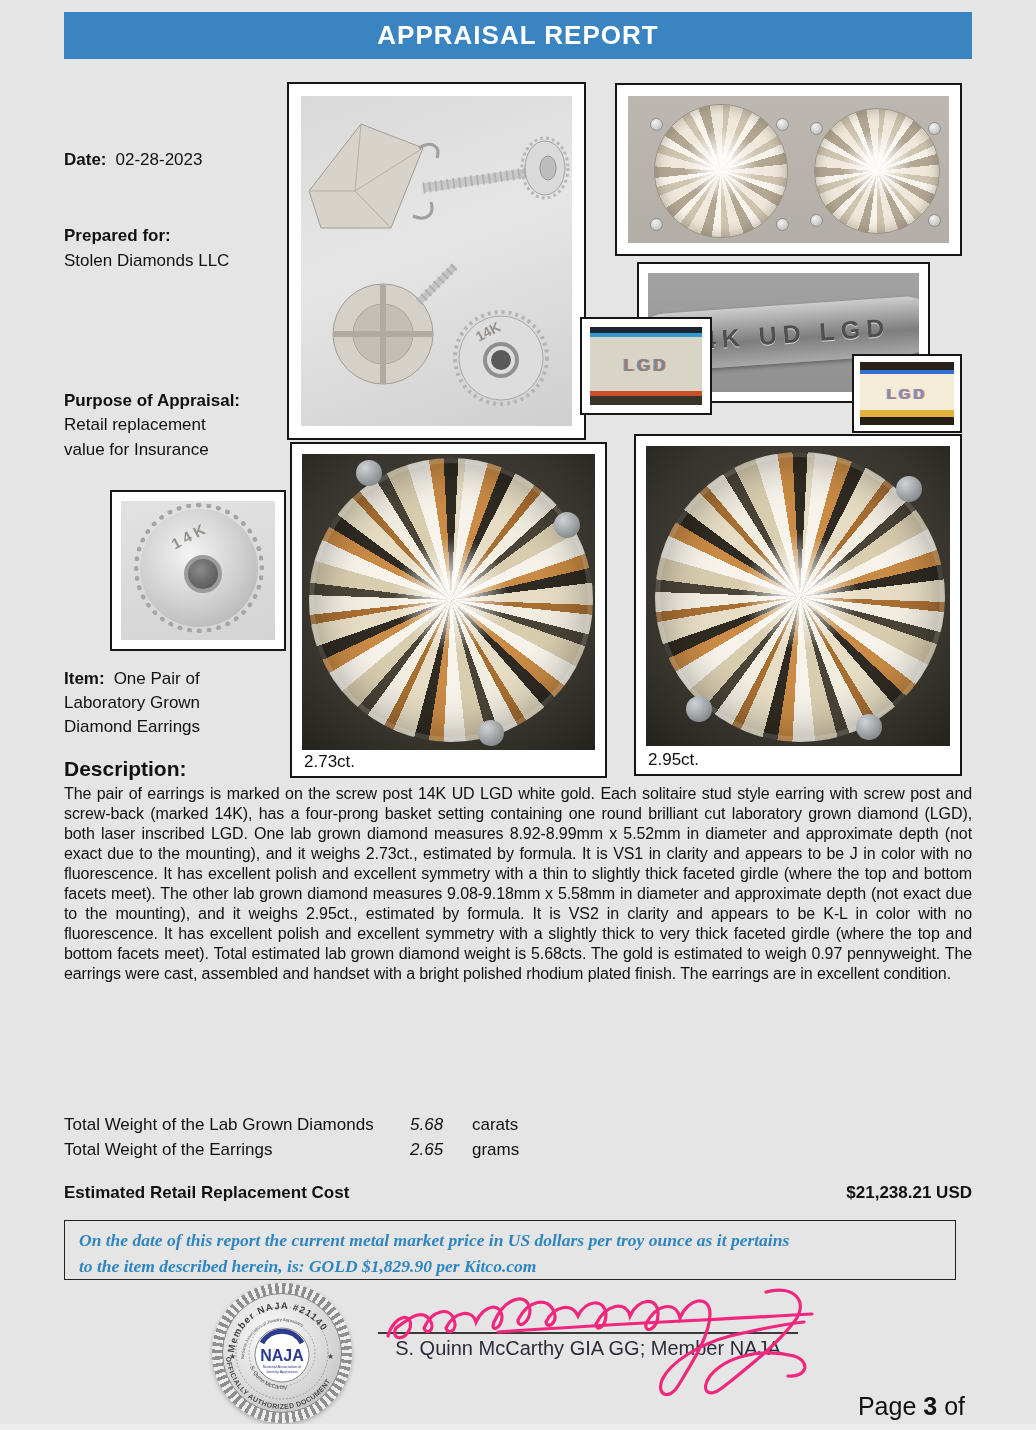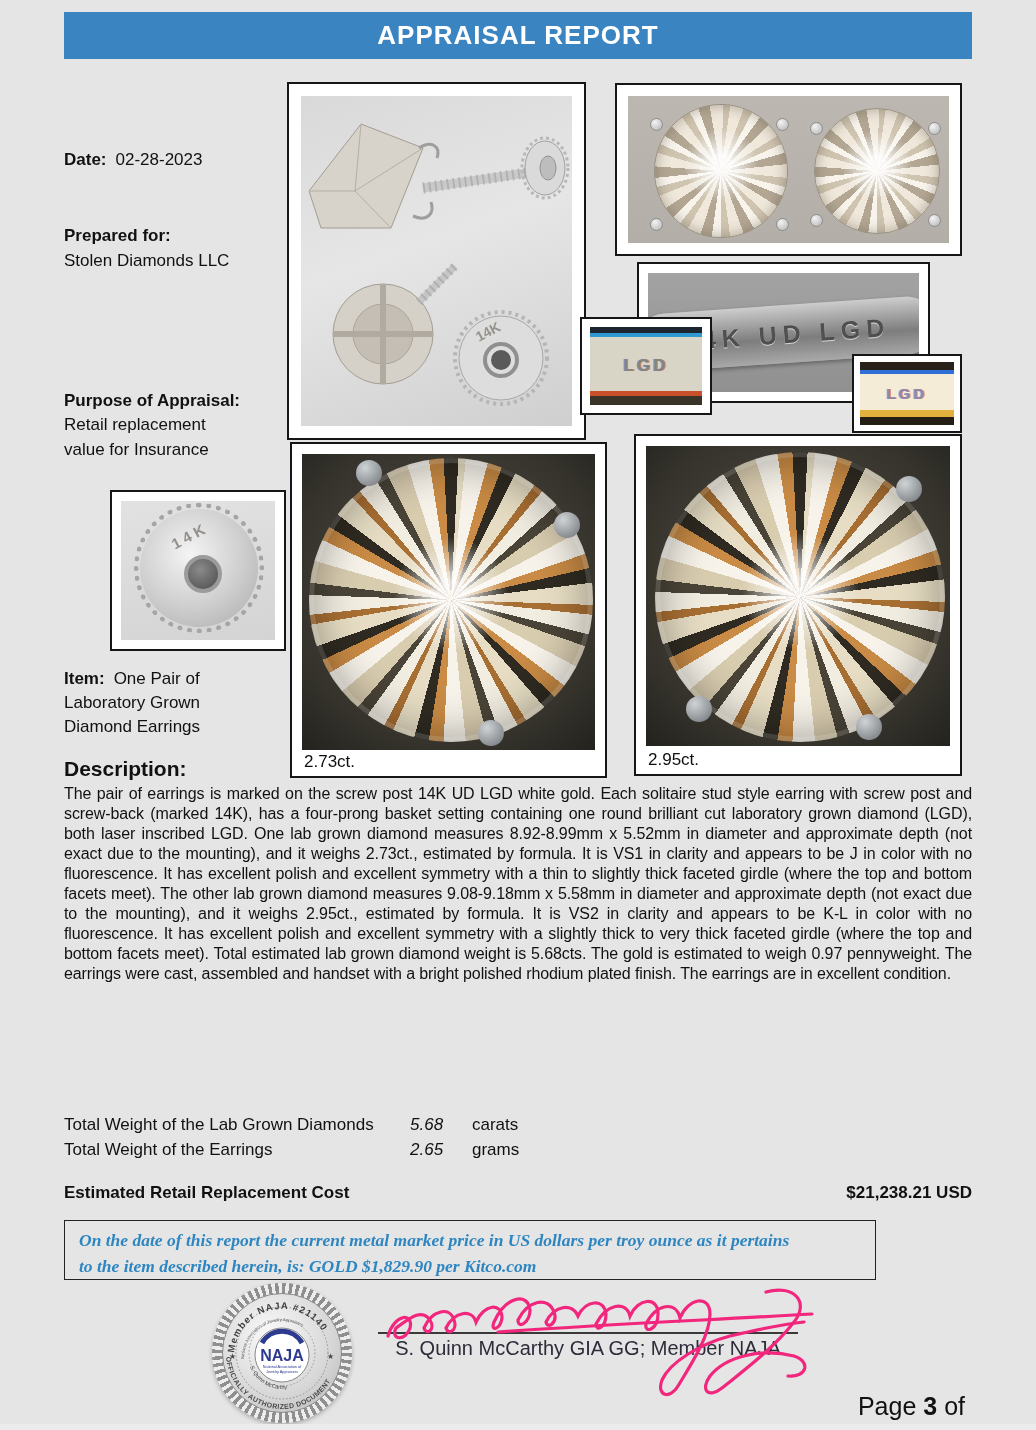--- a/index.html
+++ b/index.html
@@ -97,21 +97,21 @@
              line-height:20px;text-align:justify;letter-spacing:-0.1px;}
 
   
   .trow{position:absolute;left:64px;width:908px;font-size:17px;}
   .trow .val{position:absolute;left:346px;font-style:italic;}
   .trow .unit{position:absolute;left:408px;}
   .cost-row{position:absolute;left:64px;top:1183px;width:908px;font-size:17px;font-weight:bold;}
   .cost-row .cv{position:absolute;right:0;}
 
   
-  .note{position:absolute;left:64px;top:1220px;width:812px;height:60px;border:1.5px solid #222;
+  .note{position:absolute;left:64px;top:1220px;width:892px;height:60px;border:1.5px solid #222;
         font-family:"Liberation Serif",serif;font-style:italic;font-weight:bold;
         color:#2e86c1;font-size:17.5px;line-height:26px;padding:6px 0 0 14px;box-sizing:border-box;}
 
   
   .seal{position:absolute;left:212px;top:1283px;width:140px;height:140px;}
   .seal .burst{position:absolute;inset:0;border-radius:50%;
         background:repeating-conic-gradient(#8f8f8f 0 3deg,#ededed 3deg 6deg);
         box-shadow:0 2px 4px rgba(0,0,0,.25);}
   .seal .disc{position:absolute;inset:10px;border-radius:50%;
         background:radial-gradient(circle at 40% 35%,#fafafa,#d6d6d6 60%,#b2b2b2);

